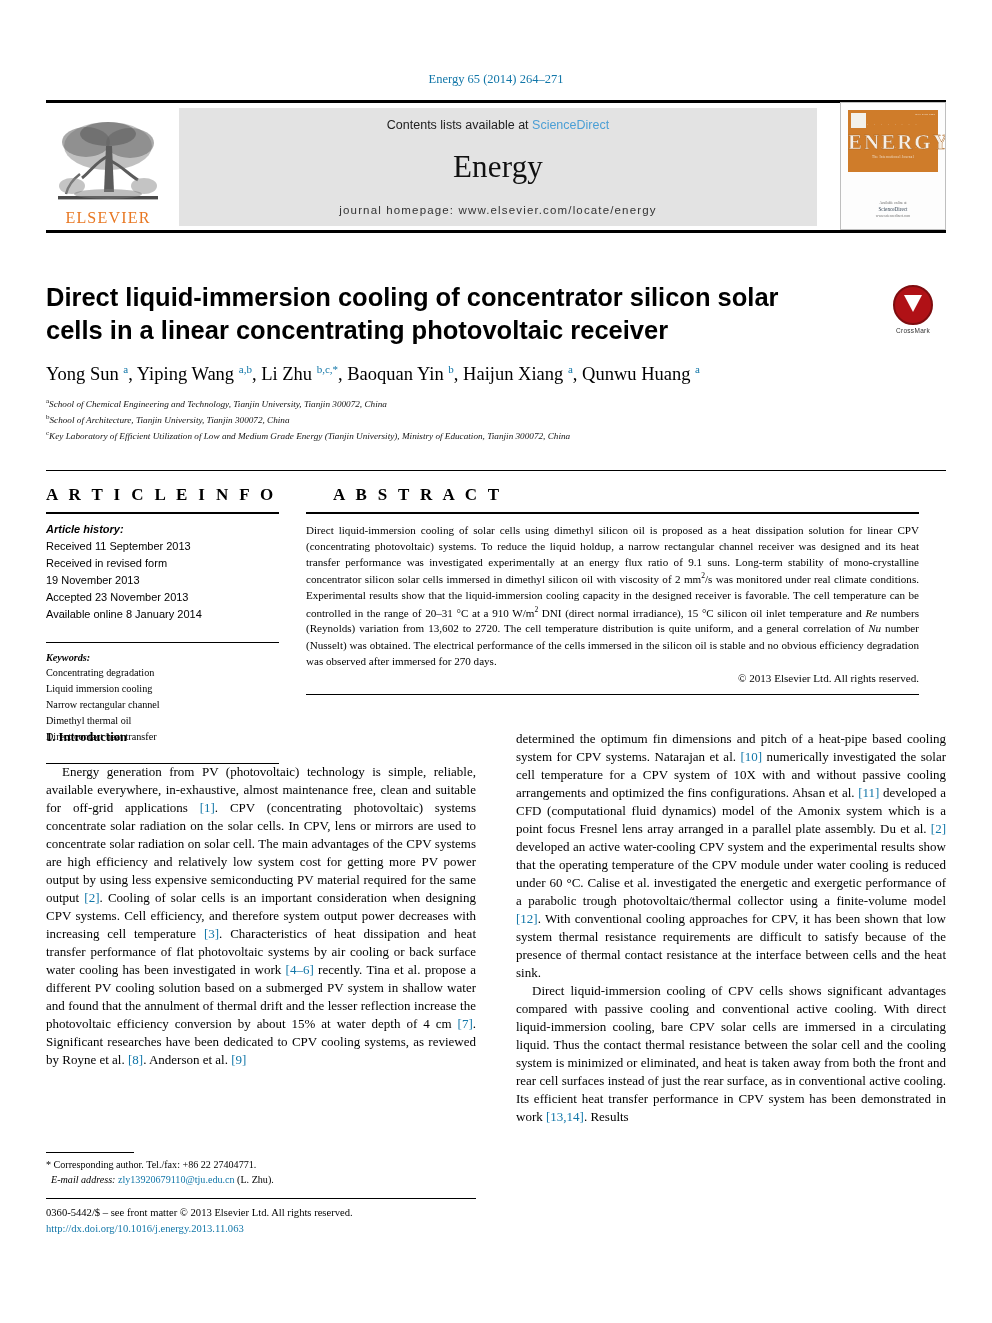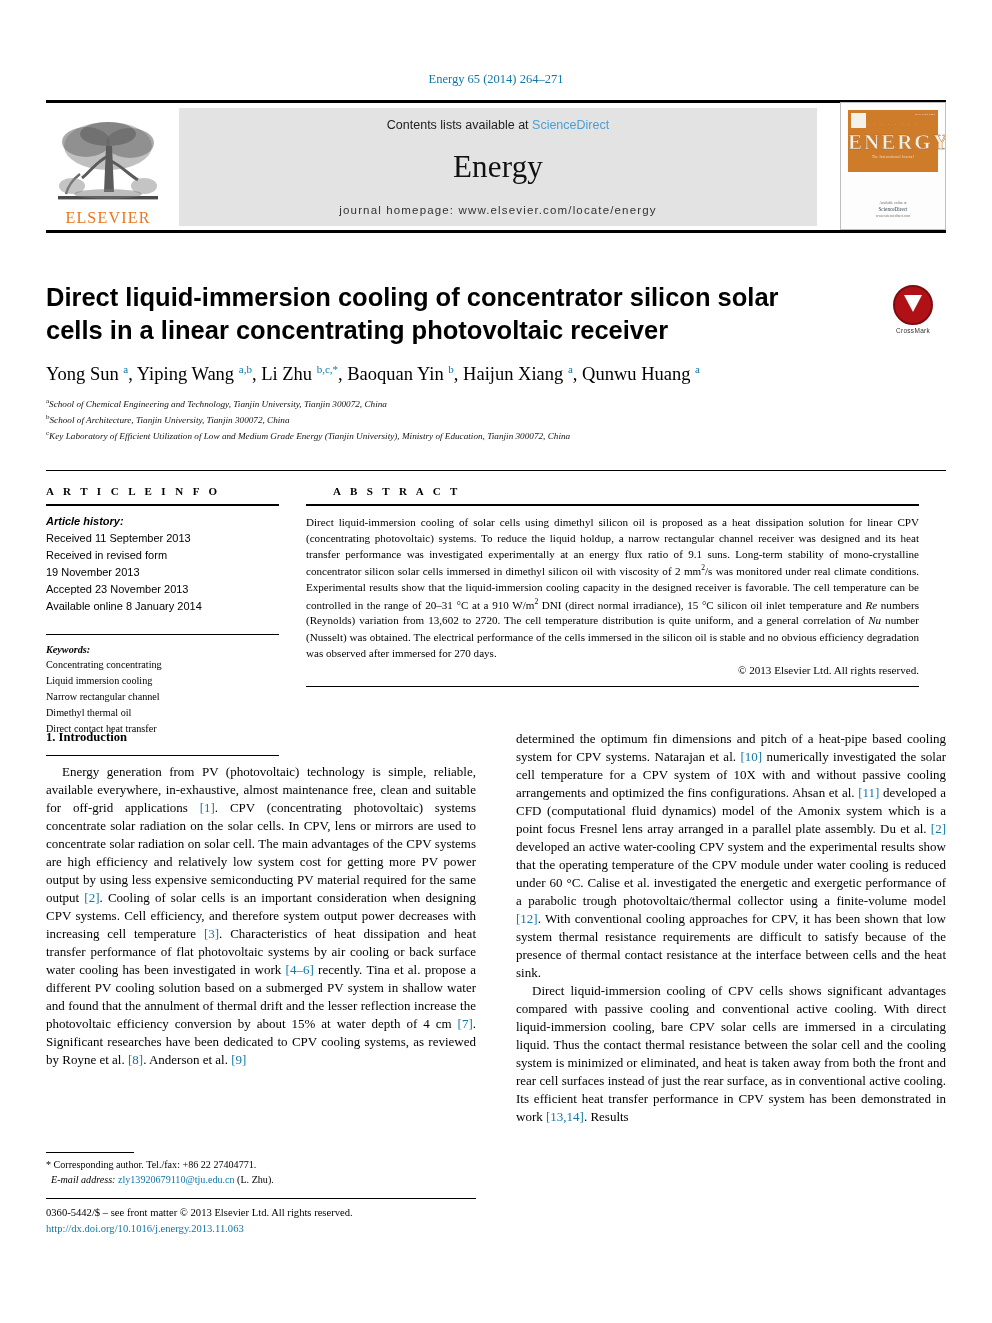--- a/index.html
+++ b/index.html
@@ -128,21 +128,21 @@
   .affil div sup{font-style:normal;font-size:7px;vertical-align:super;}
 
   
   .infozone{position:absolute;top:470px;left:46px;width:900px;}
   .iz-rule{width:900px;height:1px;background:#000;}
   .iz-head{display:flex;margin-top:0;}
   .iz-head .h-left{width:287px;}
   .iz-head .h-right{width:613px;}
   .sec-head{
     font-family:"Liberation Serif", serif;
-    font-weight:bold;font-size:11px;letter-spacing:3.4px;
+    font-weight:bold;font-size:17px;letter-spacing:3.4px;
     margin:0 0 7px 0;color:#000;
   }
   .cols{display:flex;}
   .col-info{width:260px;padding-right:27px;box-sizing:border-box;}
   .col-abs{width:613px;}
   .rule-black{height:1.6px;background:#000;width:100%;}
   .rule-thin{height:1px;background:#000;width:100%;}
   .hist{
     font-family:Liberation Sans, sans-serif;
     font-size:11px;line-height:1.56;margin-top:7px;color:#000;
@@ -295,21 +295,21 @@
           <div class="lbl">Article history:</div>
           <div>Received 11 September 2013</div>
           <div>Received in revised form</div>
           <div>19 November 2013</div>
           <div>Accepted 23 November 2013</div>
           <div>Available online 8 January 2014</div>
         </div>
         <div class="rule-thin" style="margin-top:18px;"></div>
         <div class="kw">
           <div class="lbl">Keywords:</div>
-          <div>Concentrating concentrating</div>
+          <div>Concentrating degradation</div>
           <div>Liquid immersion cooling</div>
           <div>Narrow rectangular channel</div>
           <div>Dimethyl thermal oil</div>
           <div>Direct contact heat transfer</div>
         </div>
         <div class="rule-thin" style="margin-top:18px;"></div>
       </div>
 
       <div class="col-abs">
         <div class="rule-black"></div>

